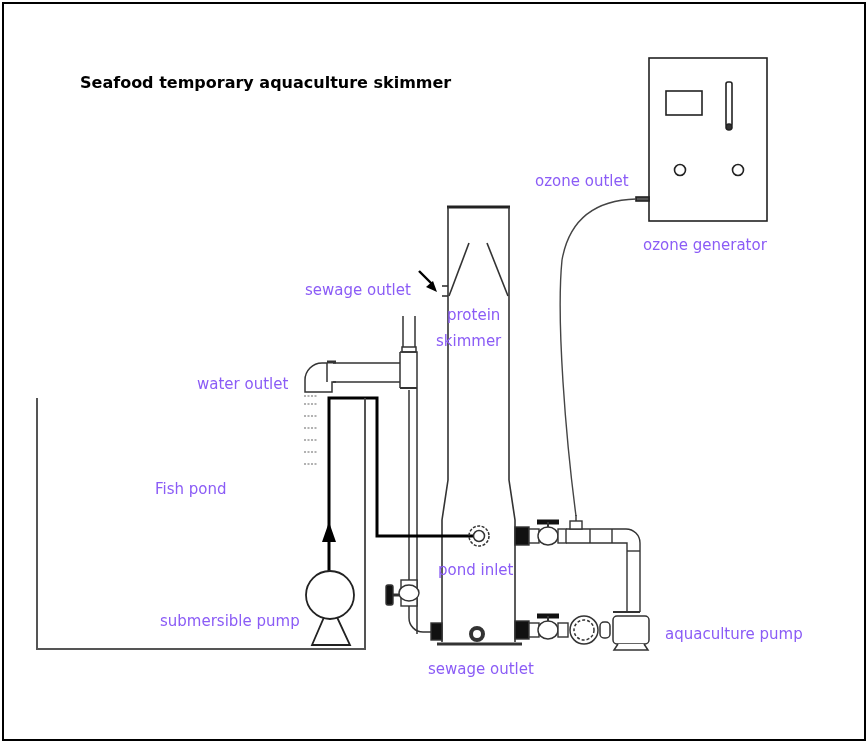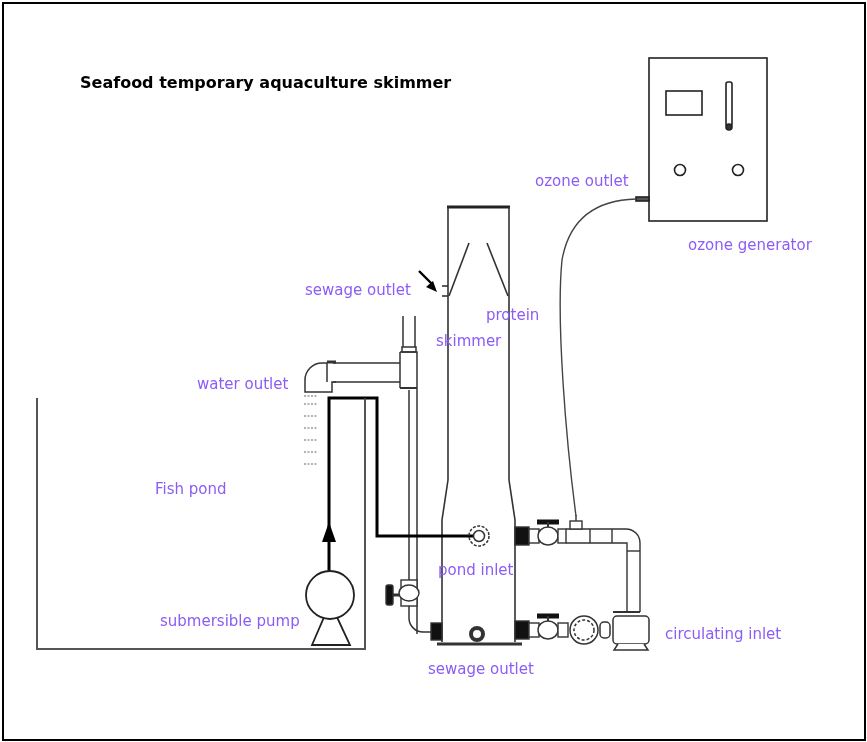--- a/index.html
+++ b/index.html
@@ -147,22 +147,22 @@
     <rect x="600" y="622" width="10" height="16" rx="4"></rect>
     <rect x="613" y="616" width="36" height="28" rx="4"></rect>
     <path d="M618,644 L614,650 H648 L644,644" fill="#fff"></path>
     <line x1="613" y1="612" x2="640" y2="612" stroke-width="2"></line>
   </g>
 </svg>
 
 <div class="title" style="left:80px; top:73px;">Seafood temporary aquaculture skimmer</div>
 
 <div class="lbl" style="left:535px; top:174px;">ozone outlet</div>
-<div class="lbl" style="left:643px; top:238px;margin-left:45px;">ozone generator</div>
+<div class="lbl" style="left:643px; top:238px;">ozone generator</div>
 <div class="lbl" style="left:305px; top:283px;">sewage outlet</div>
-<div class="lbl" style="left:447px; top:308px;margin-left:39px;">protein</div>
+<div class="lbl" style="left:447px; top:308px;">protein</div>
 <div class="lbl" style="left:436px; top:334px;">skimmer</div>
 <div class="lbl" style="left:197px; top:377px;text-align:right;">water outlet</div>
 <div class="lbl" style="left:155px; top:482px;">Fish pond</div>
 <div class="lbl" style="left:438px; top:563px;">pond inlet</div>
 <div class="lbl" style="left:160px; top:614px;">submersible pump</div>
-<div class="lbl" style="left:665px; top:627px;">circulating inlet</div>
+<div class="lbl" style="left:665px; top:627px;">aquaculture pump</div>
 <div class="lbl" style="left:428px; top:662px;">sewage outlet</div>
 
 </body></html>

